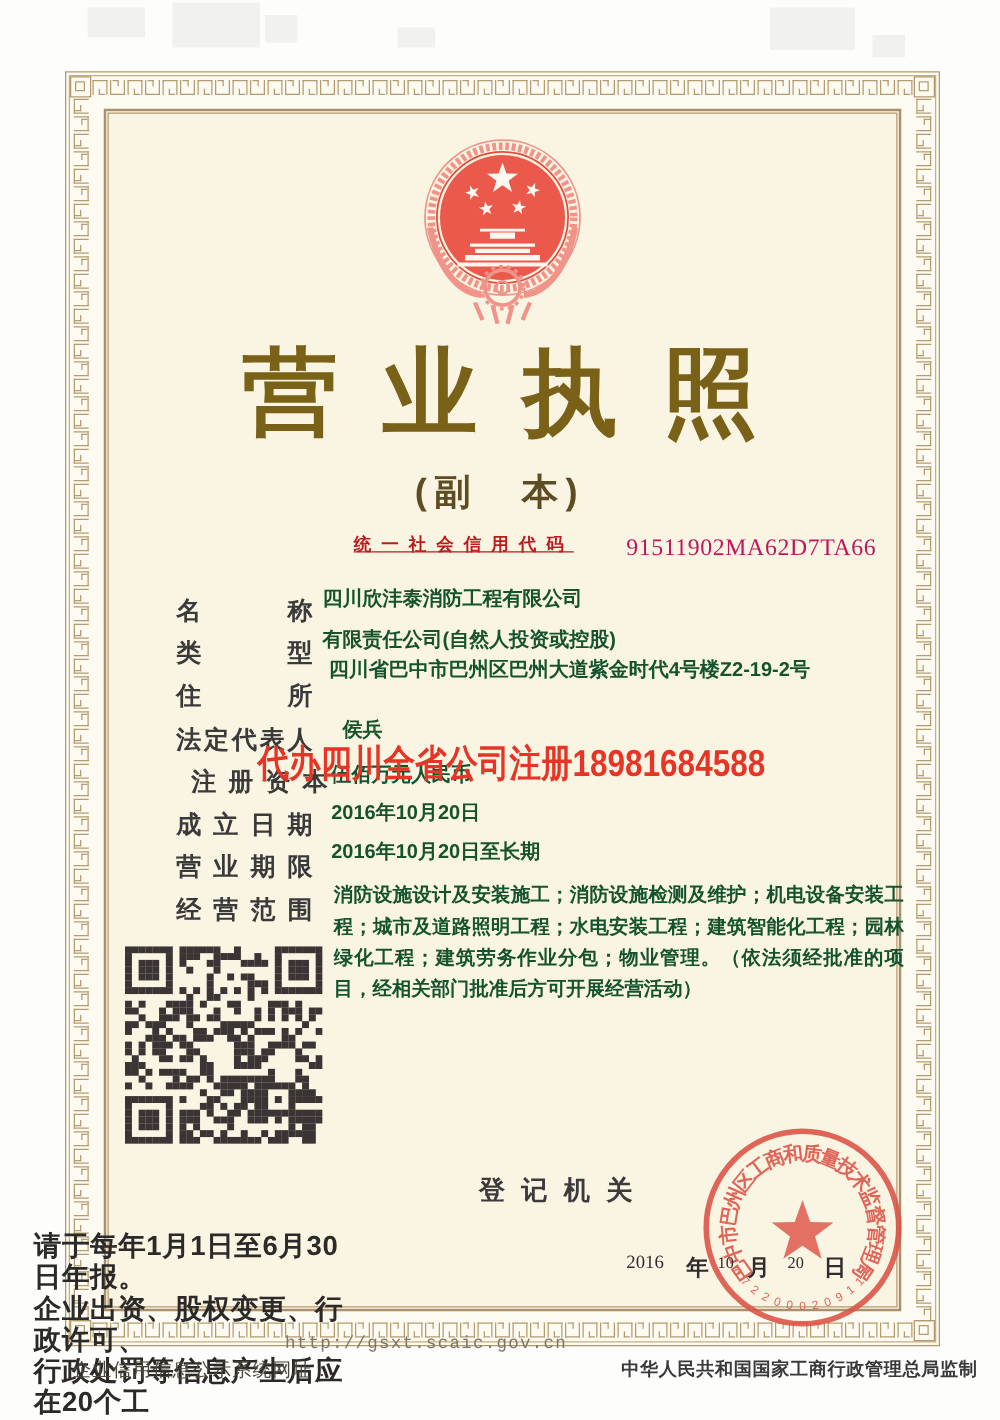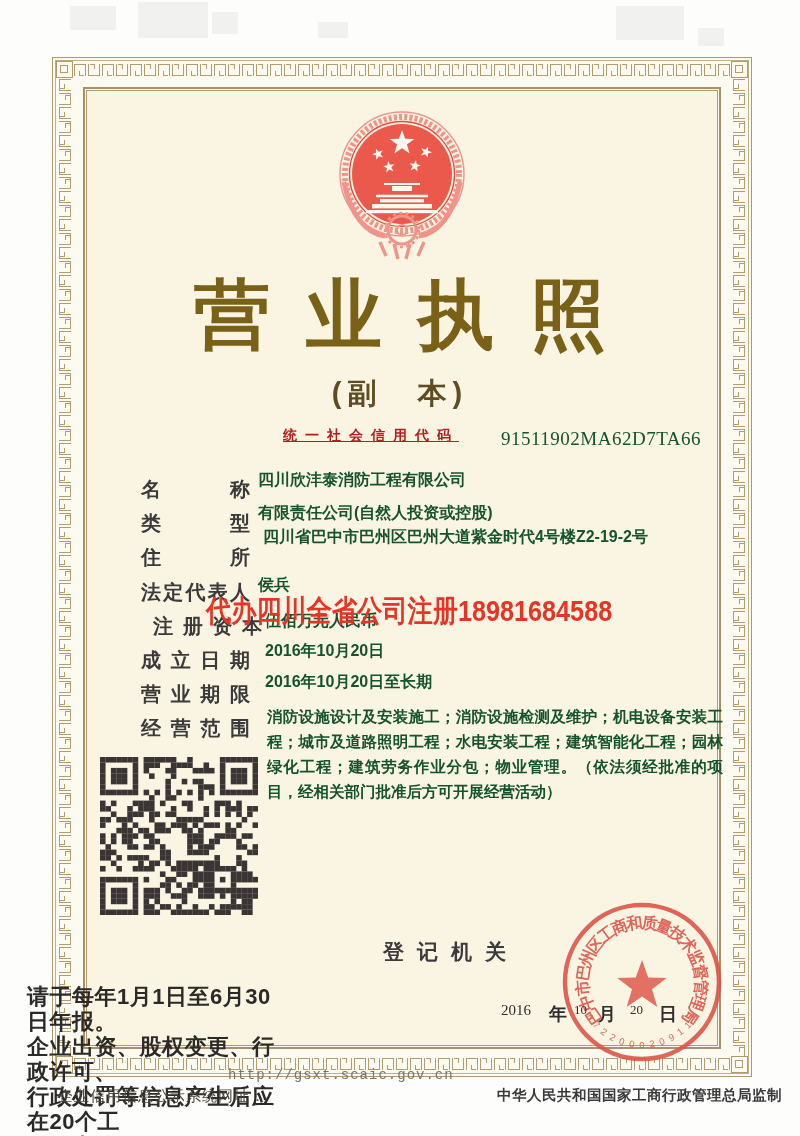--- a/index.html
+++ b/index.html
@@ -60,21 +60,21 @@
     font-family:"Liberation Sans","DejaVu Sans",sans-serif;line-height:90px;
   }
   .subtitle{
     left:0;top:374px;width:800px;text-align:center;
     font-size:29px;font-weight:bold;color:#5e4c22;letter-spacing:6px;
   }
   .code-label{
     left:283px;top:427px;font-size:14px;font-weight:bold;color:#b91c1c;letter-spacing:8px;text-decoration:underline;
   }
   .code-value{
-    left:501px;top:428px;font-size:19px;color:#14532d;
+    left:501px;top:428px;font-size:19px;color:#be185d;
     font-family:"Liberation Serif","DejaVu Serif",serif;letter-spacing:0.5px;
   }
 
   
   .field-label{
     position:absolute;left:141px;width:109px;font-size:20px;font-weight:bold;color:#3a3a3a;
     text-align:justify;text-align-last:justify;line-height:20px;
   }
   .field-value{
     position:absolute;font-size:16px;font-weight:bold;color:#14532d;
@@ -892,21 +892,21 @@
 <div class="abs code-value">91511902MA62D7TA66</div>
 
 <div id="fields">
     <div class="field-label" style="top: 479px;">名称</div>
     <div class="field-value" style="left: 258px; top: 470px;">四川欣沣泰消防工程有限公司</div>
     <div class="field-label" style="top: 513px;">类型</div>
     <div class="field-value" style="left: 258px; top: 503px; text-align: right;">有限责任公司(自然人投资或控股)</div>
     <div class="field-label" style="top: 547px;">住所</div>
     <div class="field-value" style="left: 263px; top: 527px;">四川省巴中市巴州区巴州大道紫金时代4号楼Z2-19-2号</div>
     <div class="field-label" style="top: 582px;">法定代表人</div>
-    <div class="field-value" style="left: 258px; top: 575px;">侯兵</div>
+    <div class="field-value" style="left: 274px; top: 575px;">侯兵</div>
     <div class="field-label" style="top: 616px; margin-left: 12px;">注册资本</div>
     <div class="field-value" style="left: 265px; top: 611px;">伍佰万元人民币</div>
     <div class="field-label" style="top: 650px;">成立日期</div>
     <div class="field-value" style="left: 265px; top: 641px;">2016年10月20日</div>
     <div class="field-label" style="top: 684px;">营业期限</div>
     <div class="field-value" style="left: 265px; top: 672px;">2016年10月20日至长期</div>
     <div class="field-label" style="top: 718px;">经营范围</div>
     <div class="field-value scope" style="left: 267px; top: 704px;">消防设施设计及安装施工；消防设施检测及维护；机电设备安装工程；城市及道路照明工程；水电安装工程；建筑智能化工程；园林绿化工程；建筑劳务作业分包；物业管理。（依法须经批准的项目，经相关部门批准后方可开展经营活动）</div>
   </div>
 

